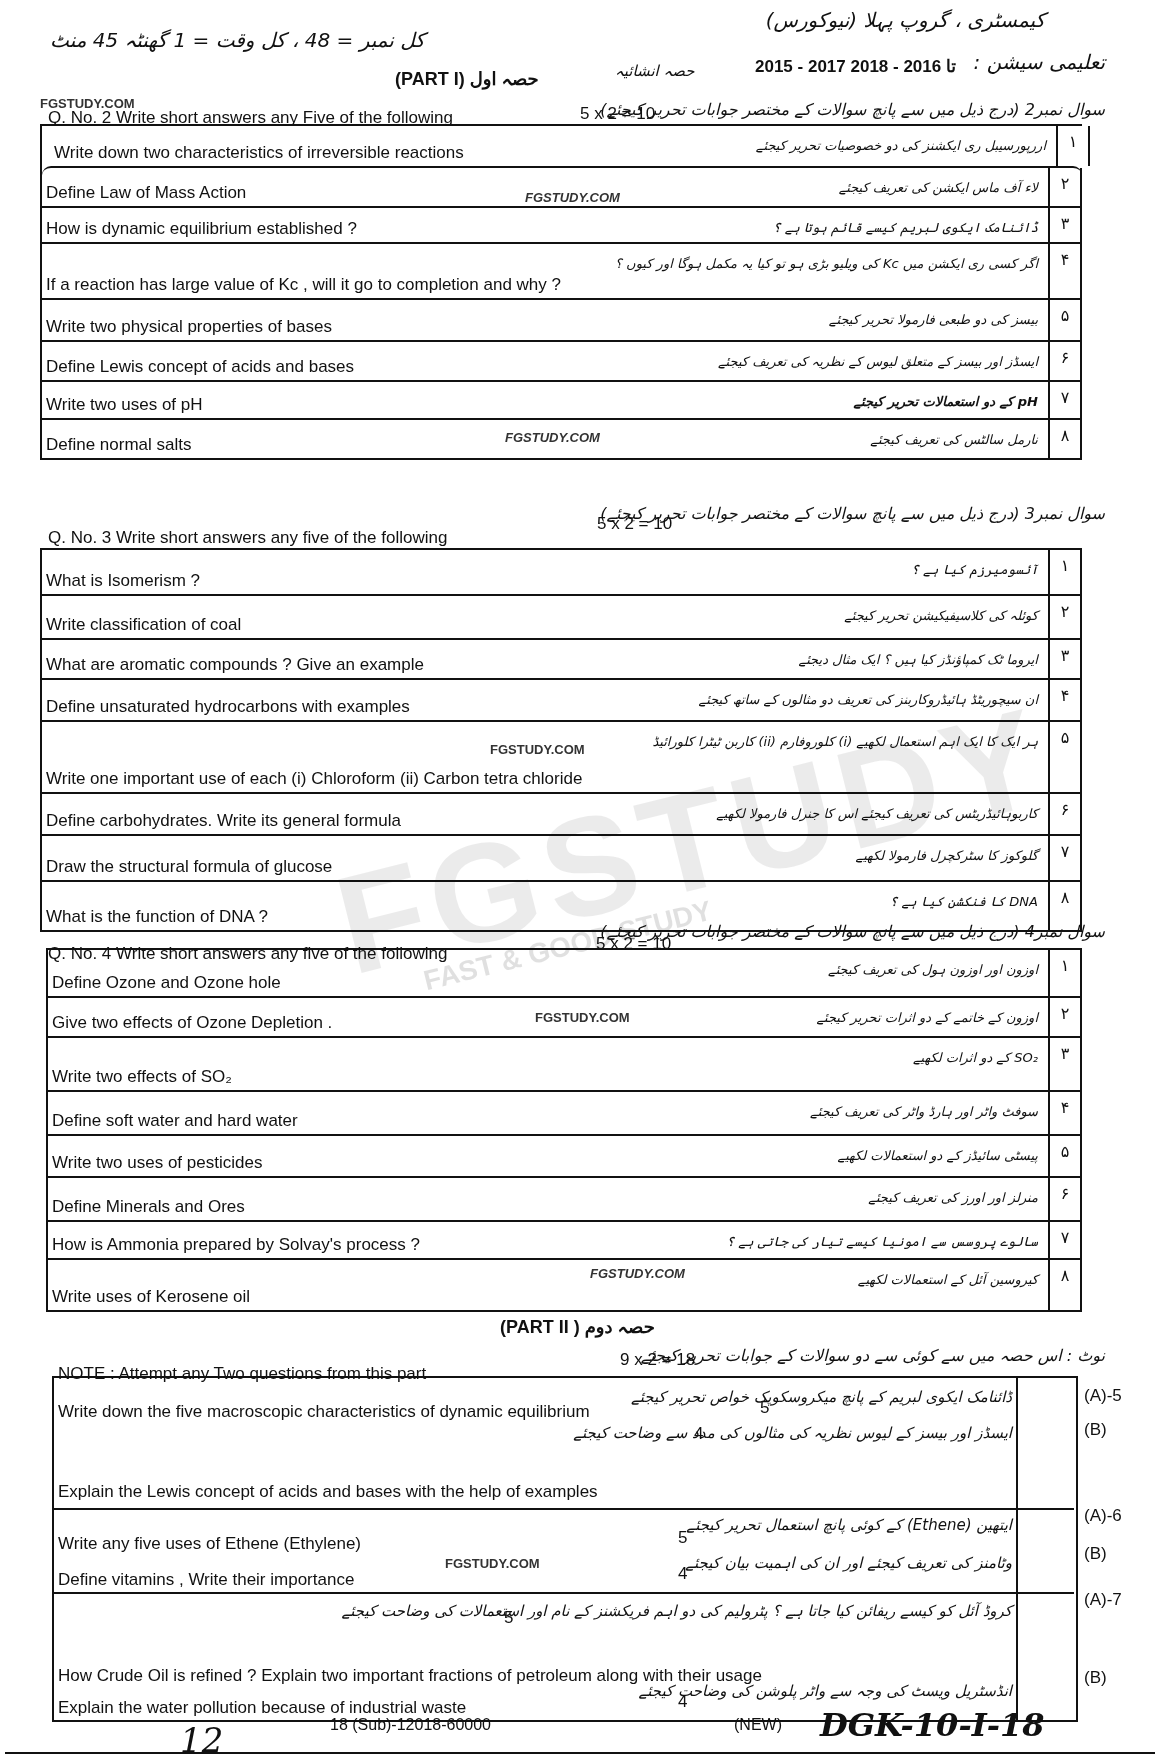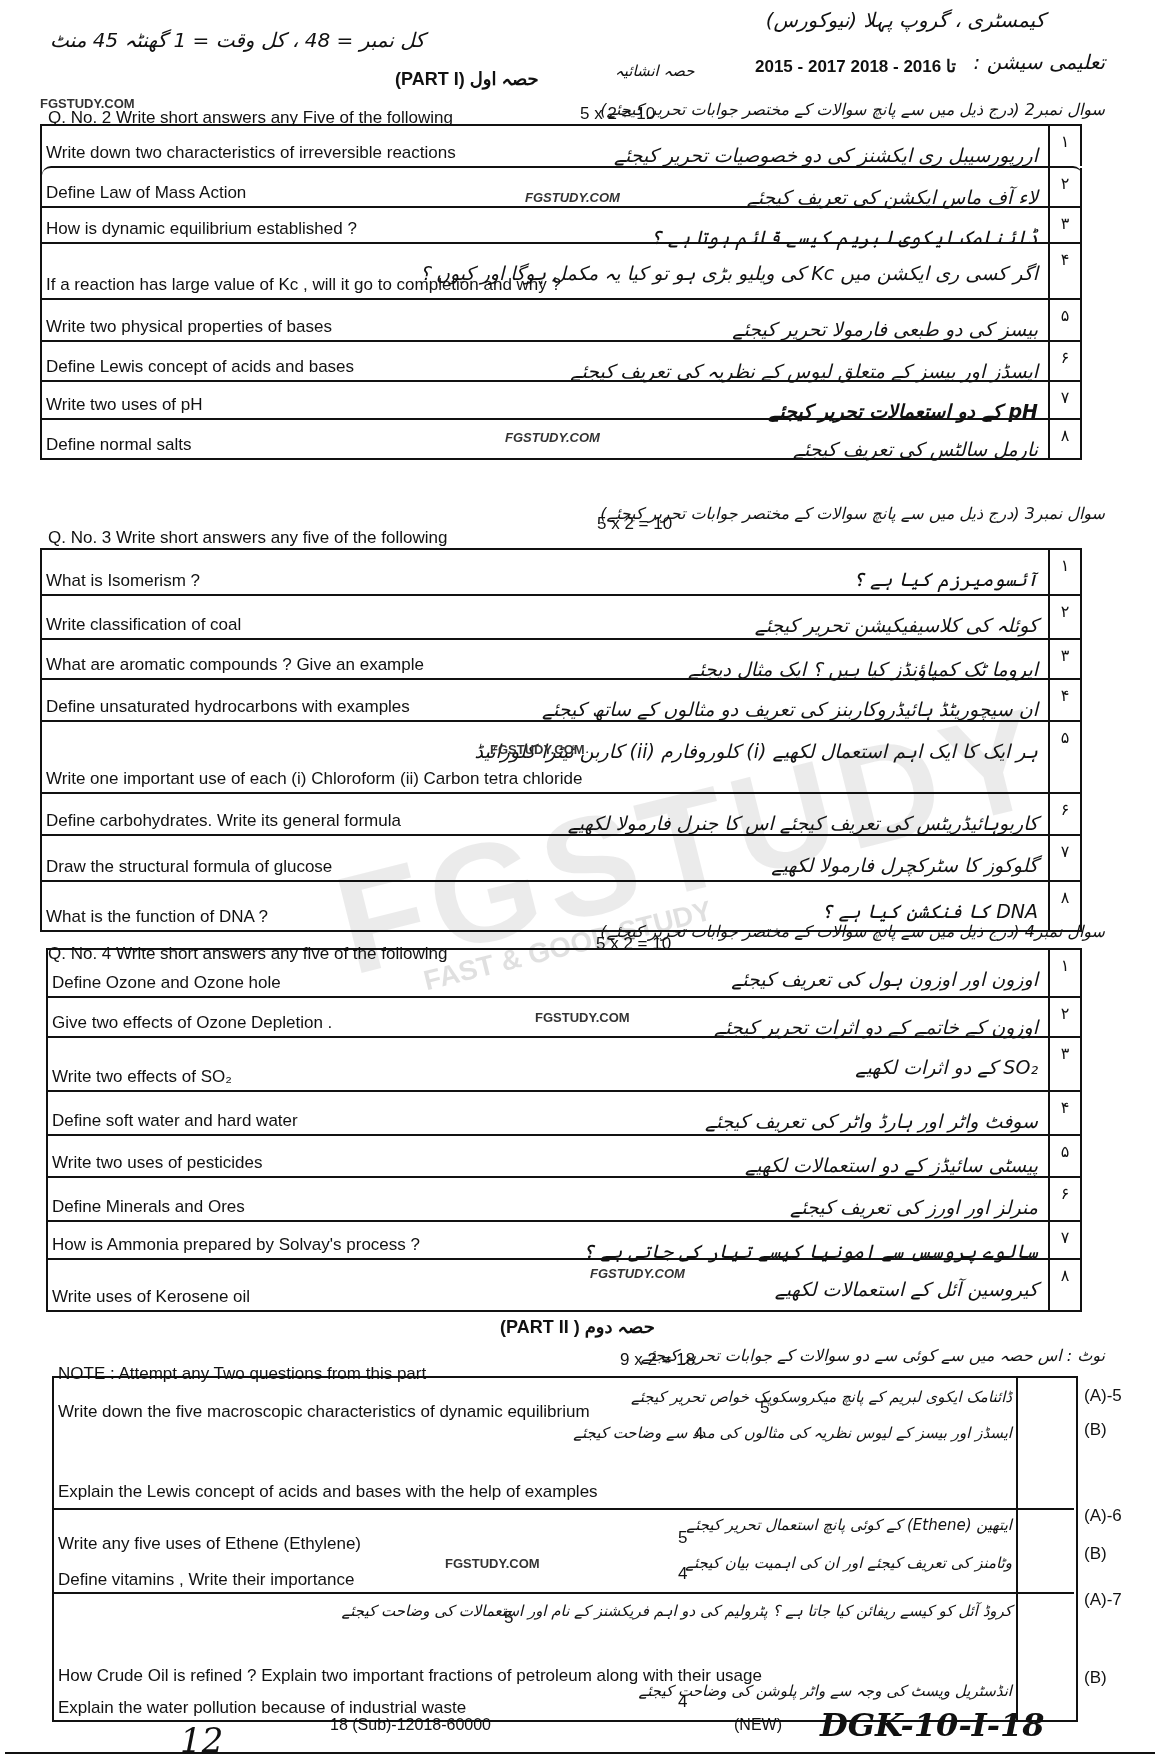--- a/index.html
+++ b/index.html
@@ -6,21 +6,21 @@
   body { width:1155px; height:1763px; position:relative; overflow:hidden; font-family:"Liberation Sans", sans-serif; color:#111; }
   .abs { position:absolute; }
   .urdu { direction:rtl; font-family:"DejaVu Sans", sans-serif; font-style:italic; }
   .hdr-line { font-size:20px; }
   .part-title { font-size:18px; font-weight:bold; }
   .section-head { font-size:17px; }
   .q-table { position:absolute; border:2px solid #111; border-right:none; }
   .q-row { position:absolute; left:0; border-top:2px solid #111; box-sizing:border-box; }
   .q-row:first-child { border-top:none; }
   .q-en { position:absolute; left:4px; bottom:3px; font-size:17px; white-space:nowrap; }
-  .q-ur { position:absolute; right:6px; top:18px; font-size:19px; white-space:nowrap; direction:rtl; font-family:"DejaVu Sans", sans-serif; font-style:italic; }
+  .q-ur { position:absolute; right:6px; top:12px; font-size:13px; white-space:nowrap; direction:rtl; font-family:"DejaVu Sans", sans-serif; font-style:italic; }
   .q-num { position:absolute; top:0; bottom:0; border-left:2px solid #111; border-right:2px solid #111; width:34px; text-align:center; font-size:16px; padding-top:6px; box-sizing:border-box; }
   .wm { color:#333; font-size:13px; font-weight:bold; font-style:italic; }
   .wm-big { color:rgba(0,0,0,0.08); font-size:140px; font-weight:bold; transform:rotate(-14deg); letter-spacing:8px; }
   .wm-sub { color:rgba(0,0,0,0.12); font-size:28px; font-weight:bold; transform:rotate(-14deg); }
   .marks { font-size:17px; }
   .p2-label { font-size:17px; }
   .footer { font-size:16px; }
   .handwrite { font-family:"DejaVu Serif", serif; font-style:italic; font-weight:bold; font-size:32px; }
 </style>
 </head>
@@ -35,21 +35,21 @@
 <div class="abs" style="left:755px;top:56px;font-size:17px;font-weight:bold;">2015 - 2017  تا  2016 - 2018</div>
 <div class="abs urdu" style="left:615px;top:62px;font-size:15px;">حصہ انشائیہ</div>
 <div class="abs part-title" style="left:395px;top:68px;">(PART I)  حصہ اول</div>
 <div class="abs wm" style="left:40px;top:96px;font-style:normal;">FGSTUDY.COM</div>
 
 <div class="abs section-head" style="left:48px;top:108px;">Q. No. 2   Write short answers any Five of the following</div>
 <div class="abs marks" style="left:580px;top:104px;">5 x 2 = 10</div>
 <div class="abs urdu" style="right:50px;top:100px;font-size:16px;">سوال نمبر2 (درج ذیل میں سے پانچ سوالات کے مختصر جوابات تحریر کیجئے)</div>
 
 <div class="q-table" style="left:40px;top:124px;width:1040px;height:332px;">
-  <div class="q-row" style="top:0;height:40px;width:1040px;">
+  <div class="q-row" style="top:0;height:40px;width:1040px;margin-left:8px;">
     <span class="q-en">Write down two characteristics of irreversible reactions</span>
     <span class="q-ur" style="right:44px;">اررپورسیبل ری ایکشنز کی دو خصوصیات تحریر کیجئے</span>
     <span class="q-num" style="right:0;">۱</span>
   </div>
   <div class="q-row" style="top:40px;height:40px;width:1040px;border-radius:9px;">
     <span class="q-en">Define Law of Mass Action</span>
     <span class="q-ur" style="right:44px;">لاء آف ماس ایکشن کی تعریف کیجئے</span>
     <span class="q-num" style="right:0;">۲</span>
   </div>
   <div class="q-row" style="top:80px;height:36px;width:1040px;">

